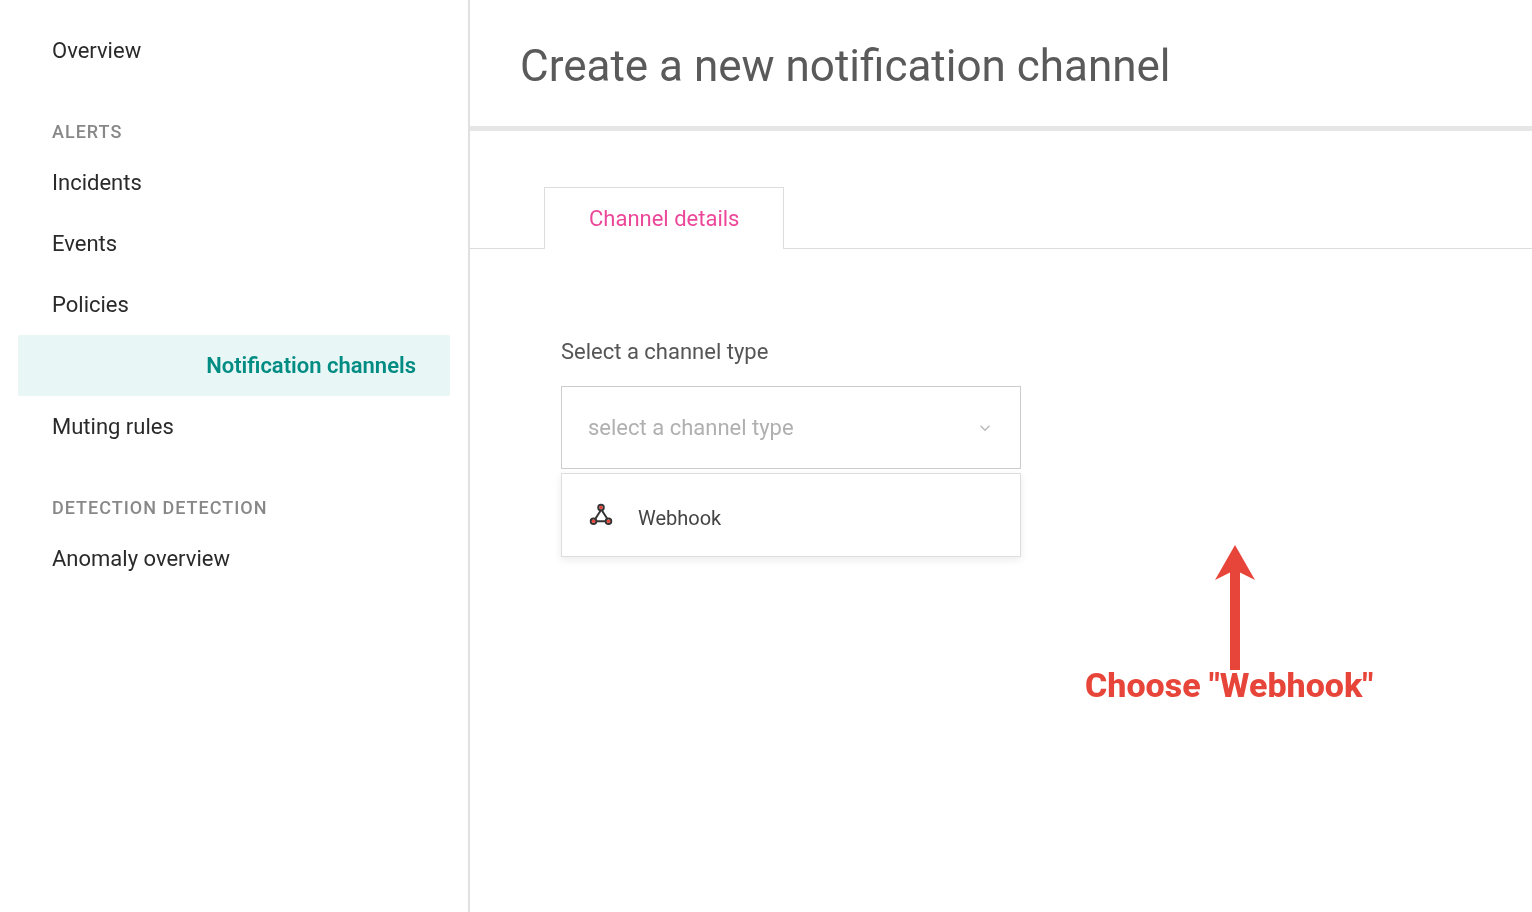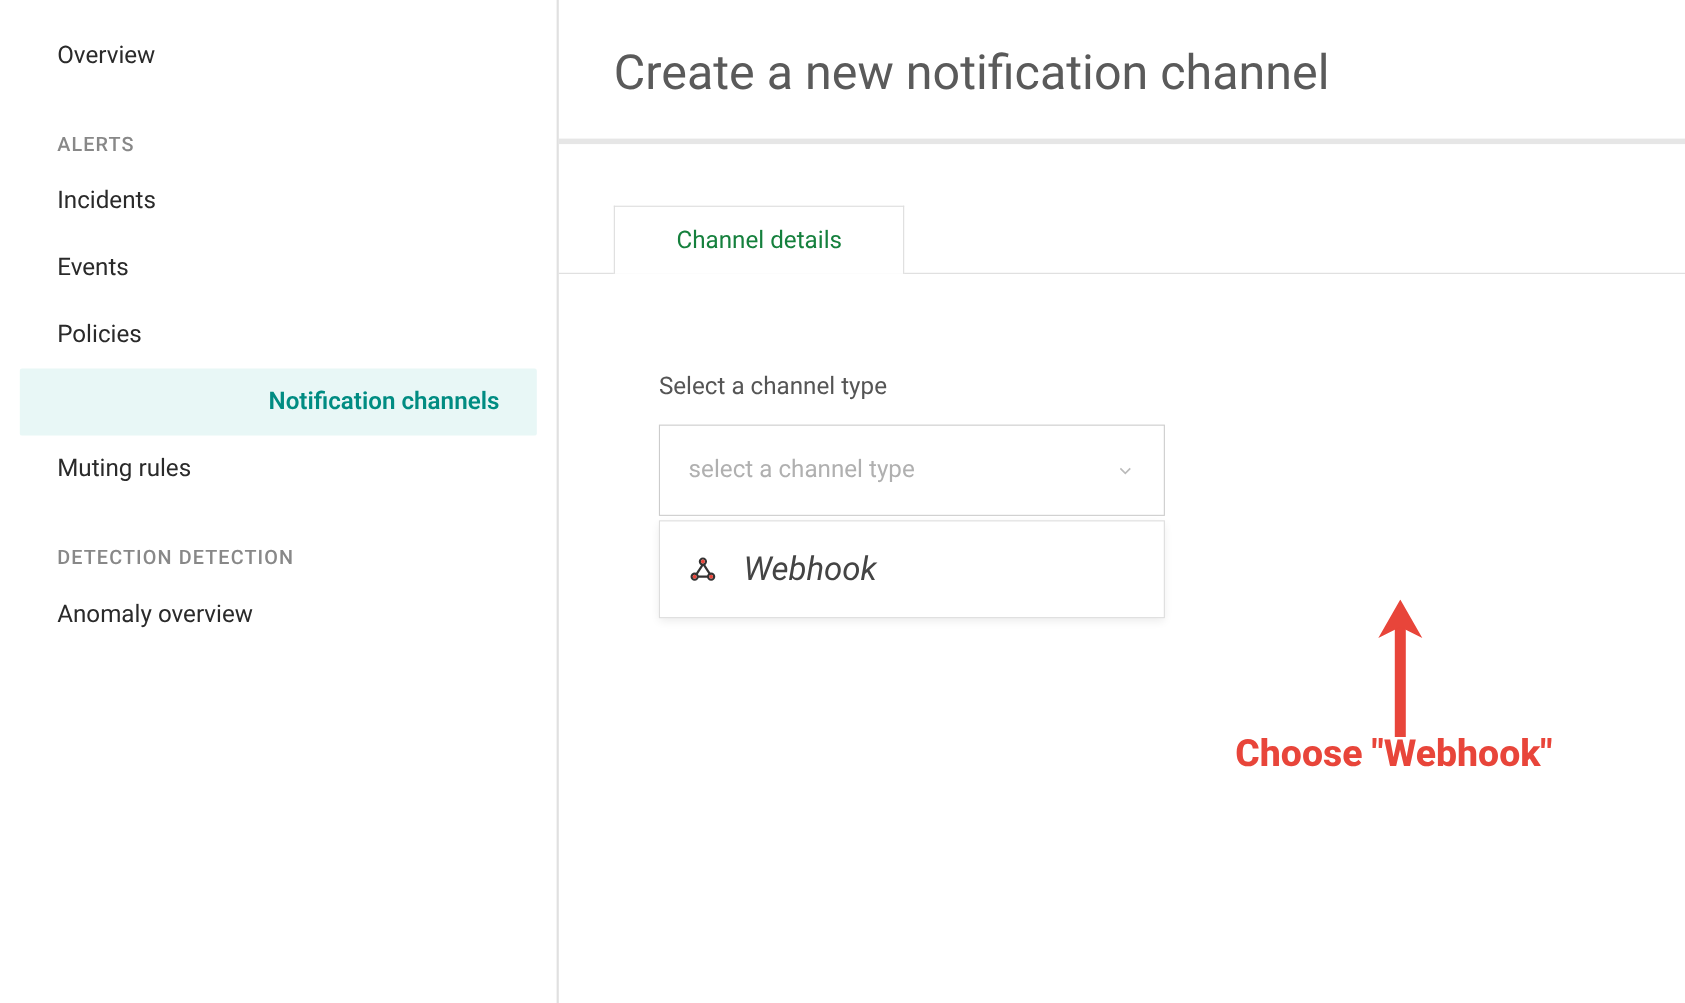--- a/index.html
+++ b/index.html
@@ -5,21 +5,21 @@
   * { box-sizing: border-box; margin: 0; padding: 0; }
   body {
     font-family: -apple-system, BlinkMacSystemFont, "Segoe UI", Roboto, "Helvetica Neue", Arial, sans-serif;
     background: #fff;
     color: #2a2a2a;
     display: flex;
     width: 1532px;
     height: 912px;
   }
   .sidebar {
-    width: 508px;
+    width: 470px;
     border-right: 2px solid #e0e0e0;
     padding-top: 20px;
   }
   .sidebar-item {
     padding: 18px 52px;
     font-size: 22px;
     color: #2a2a2a;
     cursor: pointer;
   }
   .sidebar-item.active {
@@ -54,29 +54,30 @@
     background: #e6e6e6;
     width: 100%;
   }
   .tabs {
     display: flex;
     border-bottom: 1px solid #ddd;
     margin-top: 55px;
     padding-left: 50px;
   }
   .tab {
-    padding: 18px 56px;
-    font-size: 22px;
-    color: #15803d;
+    padding: 18px 44px;
+    font-size: 22px;
+    color: #ec4899;
     border: 1px solid #ddd;
     border-bottom: none;
     background: #fff;
     position: relative;
     top: 1px;
     cursor: pointer;
+    margin-left: 24px;
   }
   .form-area {
     padding: 90px 0 0 80px;
     margin-left: 11px;
   }
   .field-label {
     font-size: 22px;
     color: #555;
     margin-bottom: 22px;
   }
@@ -102,26 +103,25 @@
   .dropdown {
     width: 460px;
     border: 1px solid #ddd;
     background: #fff;
     box-shadow: 0 3px 8px rgba(0,0,0,0.08);
     margin-top: 4px;
   }
   .dropdown-item {
     padding: 26px 24px;
     display: flex;
-    align-items: center;
+    align-items: flex-end;
     gap: 22px;
-    font-size: 30px;
+    font-size: 20px;
     color: #444;
     cursor: pointer;
-    font-style: italic;
   }
   .webhook-icon {
     width: 30px;
     height: 30px;
   }
   .annotation {
     position: absolute;
     left: 615px;
     top: 665px;
     font-size: 34px;

